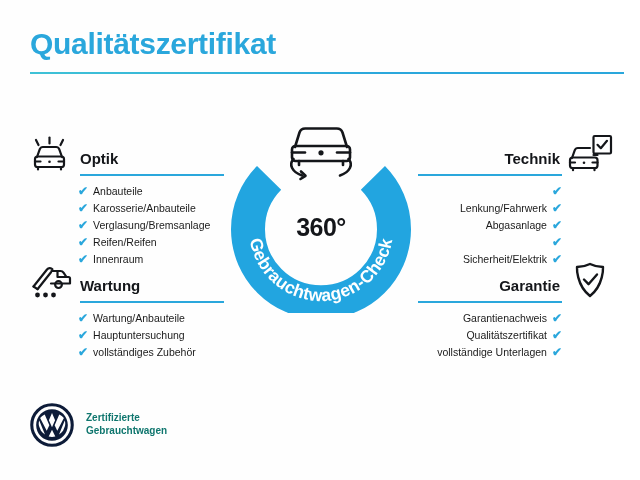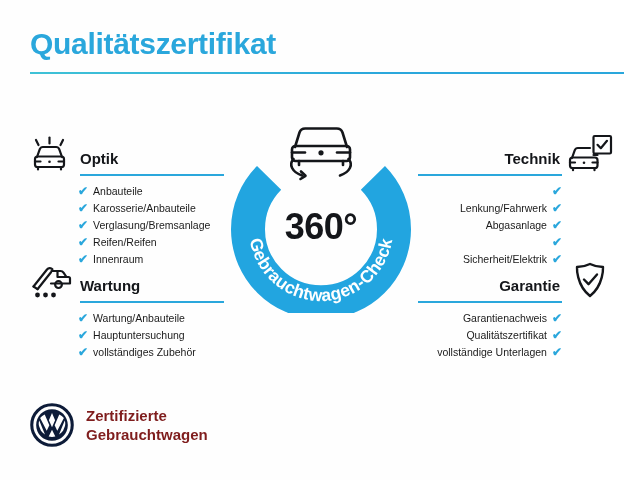--- a/index.html
+++ b/index.html
@@ -143,42 +143,42 @@
   #badge-360 {
     position: absolute;
     left: 0; top: 0;
     width: 186px; height: 196px;
     display: flex;
     align-items: center;
     justify-content: center;
     pointer-events: none;
   }
   #badge-360 span {
-    font-size: 36px;
+    font-size: 25px;
     font-weight: bold;
     color: #14161a;
     letter-spacing: -0.5px;
     transform: translateY(12px);
     text-align: center;
   }
 
   
   #footer {
     position: absolute;
     left: 30px;
     top: 403px;
     display: flex;
     align-items: center;
     gap: 12px;
   }
   #vw-mark { width: 44px; height: 44px; flex: 0 0 auto; }
   #footer-text {
-    font-size: 15px;
-    font-weight: bold;
-    color: #7f1d1d;
+    font-size: 10px;
+    font-weight: bold;
+    color: #0f766e;
     line-height: 1.28;
   }
   #footer-text div { white-space: nowrap; }
 </style>
 </head>
 <body>
 
 <div id="page">
 
   <div id="title-block">

